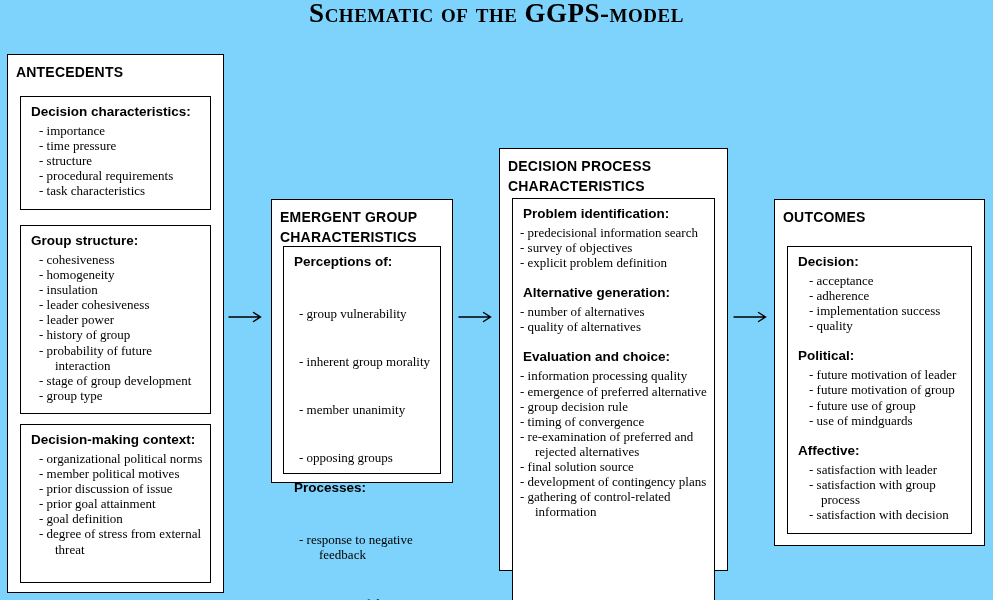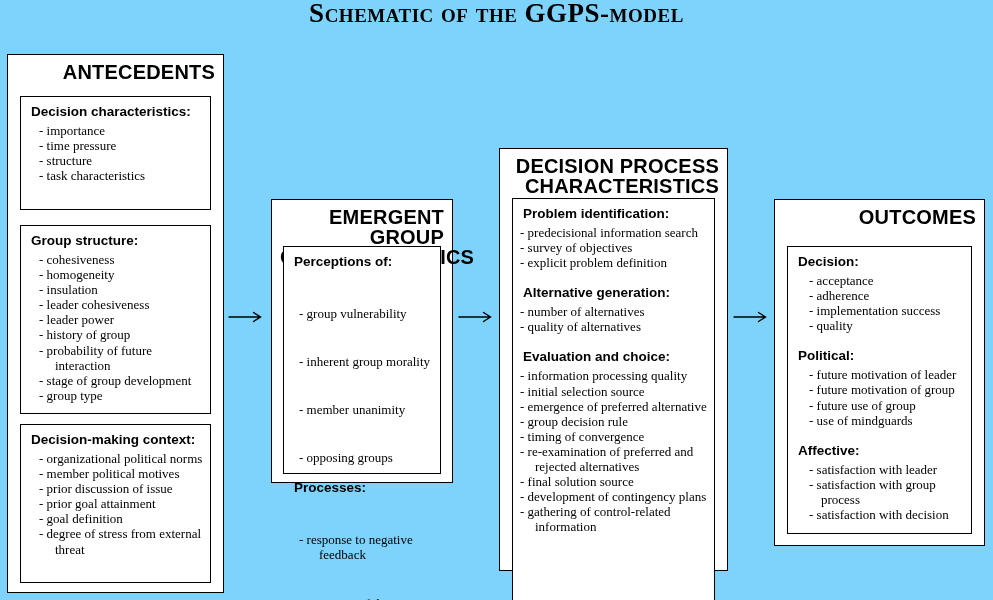--- a/index.html
+++ b/index.html
@@ -12,22 +12,22 @@
     text-align:center;
     font-family:"Liberation Serif", serif;
     font-variant:small-caps; font-weight:bold;
     font-size:27px; line-height:32px; letter-spacing:0.5px;
   }
   .panel {
     position:absolute; border:1.5px solid #000; background:#fff;
     box-sizing:border-box;
   }
   .colhead {
-    margin:0; padding:7px 8px 0 8px; text-align:right;
-    font-size:20px; line-height:20px; font-weight:bold; letter-spacing:0.2px;
+    margin:0; padding:7px 8px 0 8px; text-align:left;
+    font-size:14px; line-height:20px; font-weight:bold; letter-spacing:0.2px;
   }
   .subbox {
     position:absolute; border:1.5px solid #000; box-sizing:border-box;
     left:12px; right:12px; padding-top:3px; background:#fff;
   }
   .panel-decision-process .subbox { left:12px; right:12px; }
   .subbox h3 {
     margin:0; padding:4px 2px 4px 10px;
     font-size:13.5px; line-height:15px; font-weight:bold;
   }
@@ -53,20 +53,21 @@
 
   <section class="panel panel-antecedents" style="left:7px; top:54px; width:217px; height:539px;">
     <h2 class="colhead">ANTECEDENTS</h2>
 
     <div class="subbox" style="top:41px; height:114px;">
       <h3>Decision characteristics:</h3>
       <ul class="list indent-a">
           <li>importance</li>
           <li>time pressure</li>
           <li>structure</li>
+          <li>procedural requirements</li>
           <li>task characteristics</li>
         </ul>
     </div>
 
     <div class="subbox" style="top:170px; height:189px;">
       <h3>Group structure:</h3>
       <ul class="list indent-a">
           <li>cohesiveness</li>
           <li>homogeneity</li>
           <li>insulation</li>
@@ -132,21 +133,20 @@
           <li>explicit problem definition</li>
         </ul>
       <h3>Alternative generation:</h3>
       <ul class="list indent-c">
           <li>number of alternatives</li>
           <li>quality of alternatives</li>
         </ul>
       <h3>Evaluation and choice:</h3>
       <ul class="list indent-c">
           <li>information processing quality</li>
-          <li>initial selection source</li>
           <li>emergence of preferred alternative</li>
           <li>group decision rule</li>
           <li>timing of convergence</li>
           <li>re-examination of preferred and rejected alternatives</li>
           <li>final solution source</li>
           <li>development of contingency plans</li>
           <li>gathering of control-related information</li>
         </ul>
     </div>
   </section>

